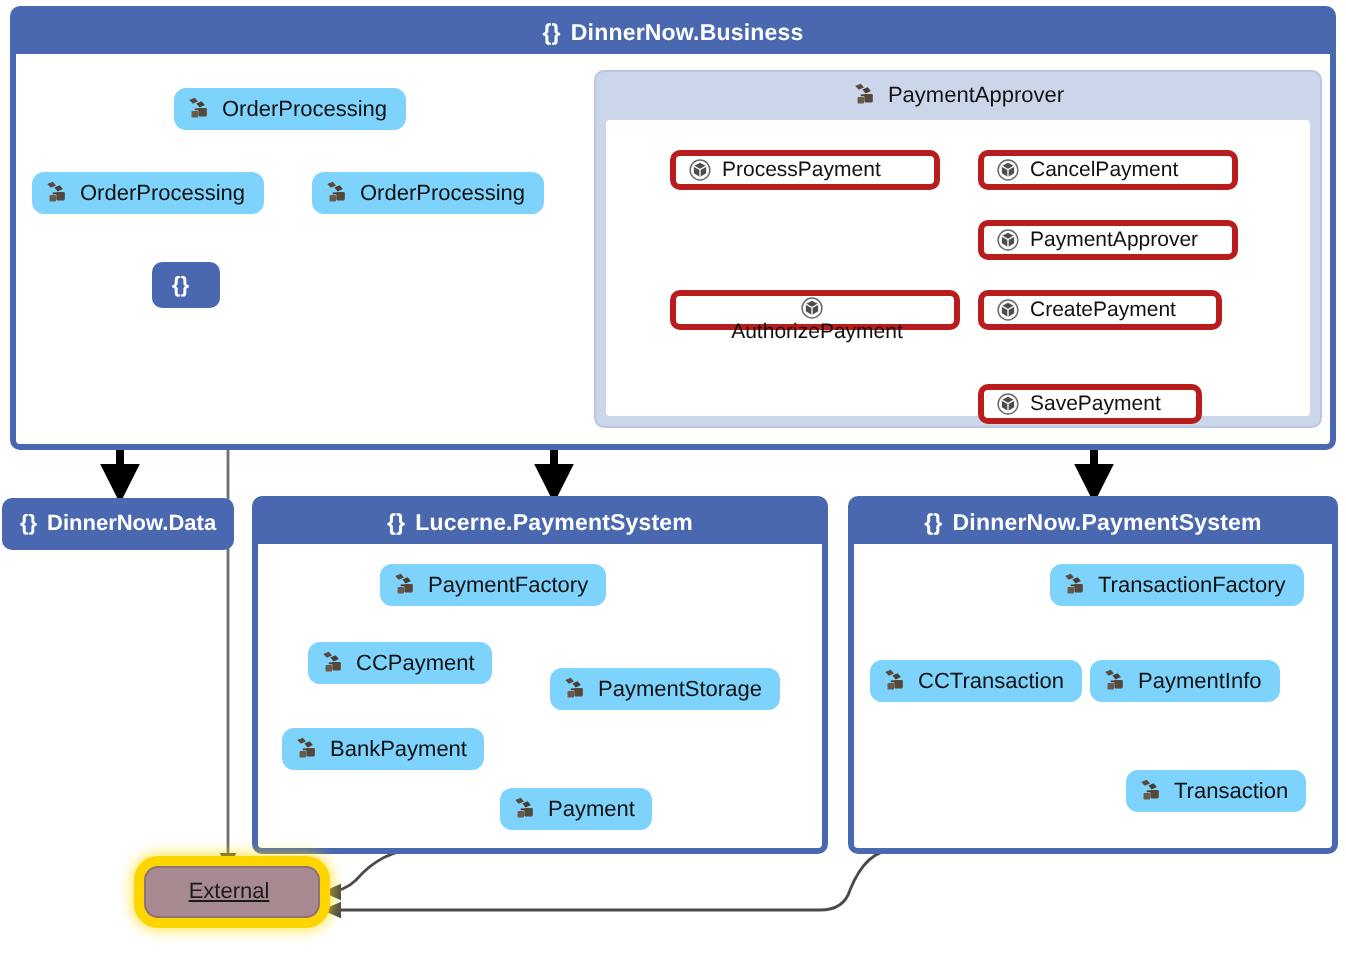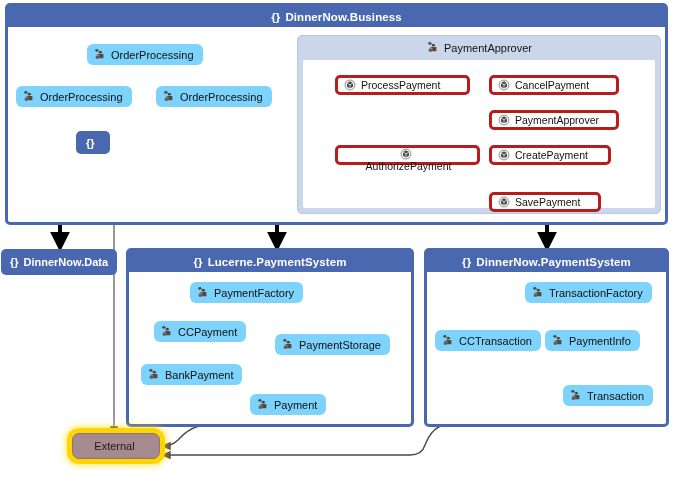--- a/index.html
+++ b/index.html
@@ -430,17 +430,17 @@
         <path d="M2 2.4 L5.4 1 L7.4 3.4 L4.2 4.8 Z" fill="#5b4a3c"></path>
         <path d="M6.4 4.6 L9.6 3.3 L11.6 5.6 L8.4 7 Z" fill="#4a3c30"></path>
         <rect x="7.6" y="7.4" width="5.2" height="5.2" rx="0.7" fill="#55473a"></rect>
         <rect x="3.4" y="9.2" width="4" height="4" rx="0.6" fill="#6b5a49"></rect>
         <path d="M5.4 8.2 L8.4 8.2" stroke="#4a3c30" stroke-width="1.1" fill="none"></path>
       </svg>
     </span>
     <span class="lbl">Transaction</span>
   </div>
 
-  <div class="node external" style="left:72px;top:433px;width:88px;">
+  <div class="node external" style="left:72px;top:433px;width:88px;text-decoration:underline;">
     <span>External</span>
   </div>
 
 </div>
 
 </body></html>

